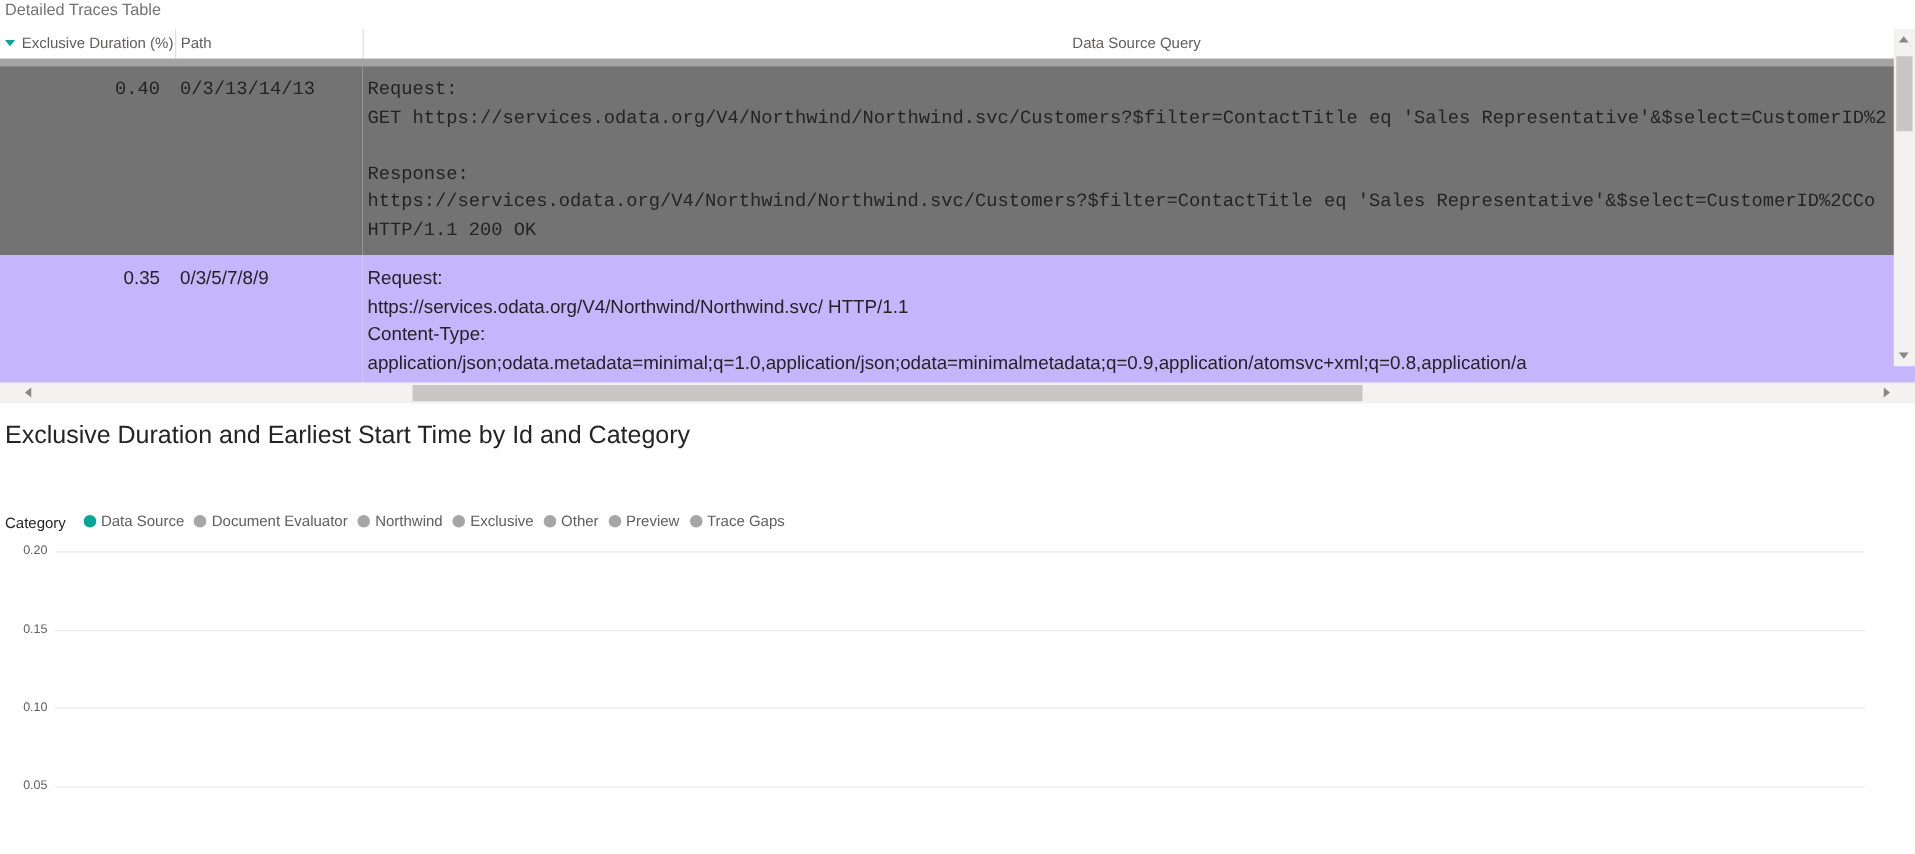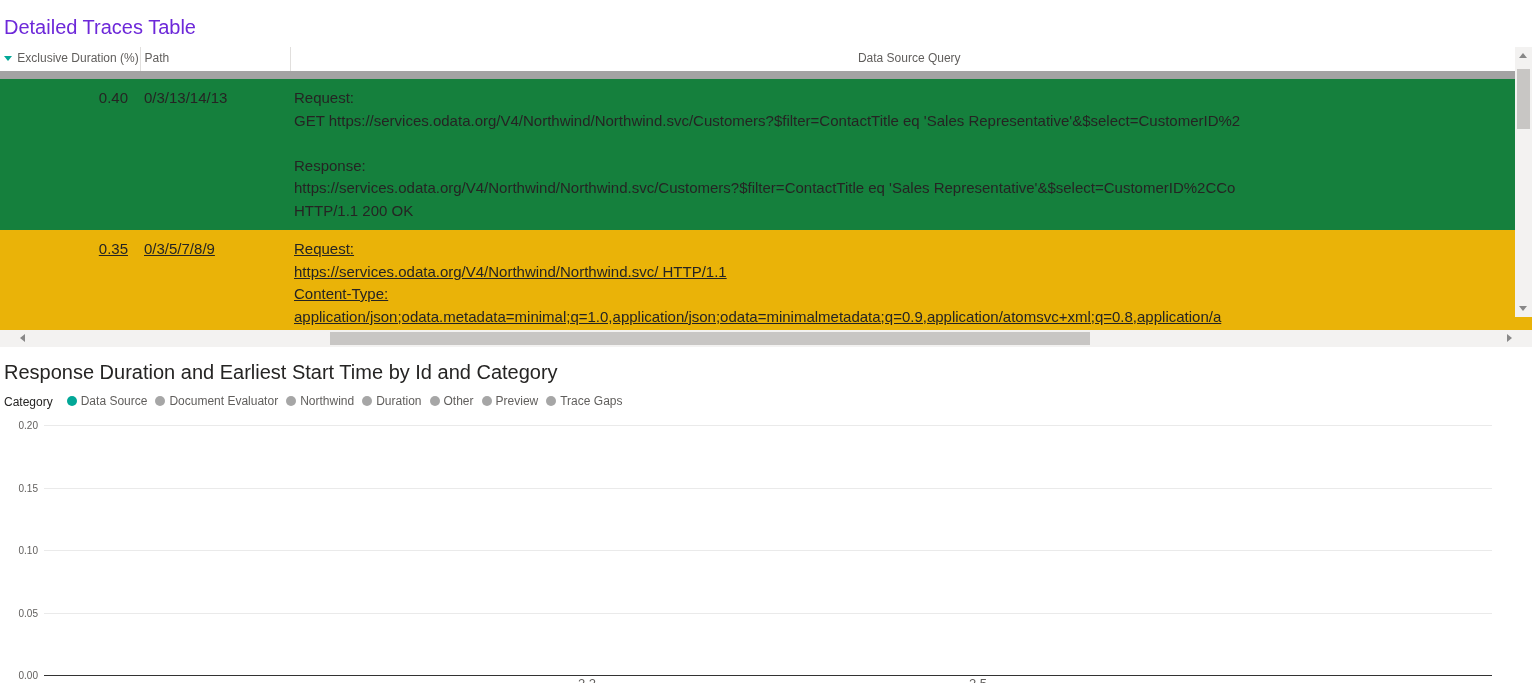--- a/index.html
+++ b/index.html
@@ -8,59 +8,59 @@
     padding: 0;
     font-family: "Segoe UI", -apple-system, sans-serif;
     font-size: 13px;
     color: #252423;
     background: #fff;
     overflow: hidden;
     width: 1532px;
     height: 683px;
   }
   .section-title {
-    font-size: 20px;
+    font-size: 13px;
     font-weight: 400;
-    color: #6d28d9;
-    padding: 16px 4px 8px 4px;
+    color: #737373;
+    padding: 0 4px 8px 4px;
   }
   .table-wrap {
     position: relative;
     overflow: hidden;
     height: 300px;
   }
   .traces-table {
     border-collapse: collapse;
     width: 100%;
     table-layout: fixed;
   }
   .traces-table th {
     text-align: left;
     font-weight: 400;
     font-size: 12px;
     color: #605e5c;
     padding: 4px 8px 6px 4px;
     border-right: 1px solid #e1dfdd;
-    border-bottom: 8px solid #a3a3a3;
+    border-bottom: 6px solid #a3a3a3;
     vertical-align: top;
     white-space: nowrap;
   }
   .traces-table th:last-child { border-right: none; text-align: center; }
   .traces-table td {
     padding: 8px 8px 8px 4px;
     vertical-align: top;
     font-size: 15px;
     line-height: 1.5;
     color: #252423;
   }
   .col-dur { width: 140px; text-align: right; padding-right: 12px !important; }
   .col-path { width: 150px; }
   .col-query { }
-  .row-even { background: #15803d; }
-  .row-odd  { background: #eab308; text-decoration: underline; }
+  .row-even { background: #737373; font-family: Liberation Mono, monospace; }
+  .row-odd  { background: #c4b5fd; }
   .sort-ind {
     display:inline-block;
     width:0;height:0;
     border-left:4px solid transparent;
     border-right:4px solid transparent;
     border-top:5px solid #02a797;
     margin-right:2px;
     vertical-align:middle;
   }
   .vscroll {
@@ -95,20 +95,21 @@
   .chart-title {
     font-size: 20px;
     font-weight: 400;
     color: #252423;
     padding: 14px 4px 6px 4px;
   }
   .legend {
     display:flex; gap:8px; align-items:center;
     font-size:12px; color:#605e5c;
     padding: 4px 0 2px 4px;
+    margin-top: 40px;
   }
   .legend .lbl { margin-right:6px; color:#252423; }
   .swatch {
     display:inline-block; width:10px; height:10px; border-radius:50%;
     margin-right:4px; vertical-align:middle;
   }
   .legend span.item { display:inline-flex; align-items:center; margin-right:8px;}
   .chart-area {
     position: relative;
     margin: 4px 10px 0 4px;
@@ -178,36 +179,36 @@
     <div class="vthumb"></div>
     <div class="varrow-down"></div>
   </div>
   <div class="hscroll">
     <div class="harrow-left"></div>
     <div class="hthumb"></div>
     <div class="harrow-right"></div>
   </div>
 </div>
 
-<div class="chart-title">Response Duration and Earliest Start Time by Id and Category</div>
+<div class="chart-title">Exclusive Duration and Earliest Start Time by Id and Category</div>
 
 <div class="legend">
   <span class="lbl">Category</span>
   <span id="legend-items"><span class="item">
         <span class="swatch" style="background: rgb(2, 167, 151);"></span>
         <span>Data Source</span>
       </span><span class="item">
         <span class="swatch" style="background: rgb(166, 166, 166);"></span>
         <span>Document Evaluator</span>
       </span><span class="item">
         <span class="swatch" style="background: rgb(166, 166, 166);"></span>
         <span>Northwind</span>
       </span><span class="item">
         <span class="swatch" style="background: rgb(166, 166, 166);"></span>
-        <span>Duration</span>
+        <span>Exclusive</span>
       </span><span class="item">
         <span class="swatch" style="background: rgb(166, 166, 166);"></span>
         <span>Other</span>
       </span><span class="item">
         <span class="swatch" style="background: rgb(166, 166, 166);"></span>
         <span>Preview</span>
       </span><span class="item">
         <span class="swatch" style="background: rgb(166, 166, 166);"></span>
         <span>Trace Gaps</span>
       </span></span>

